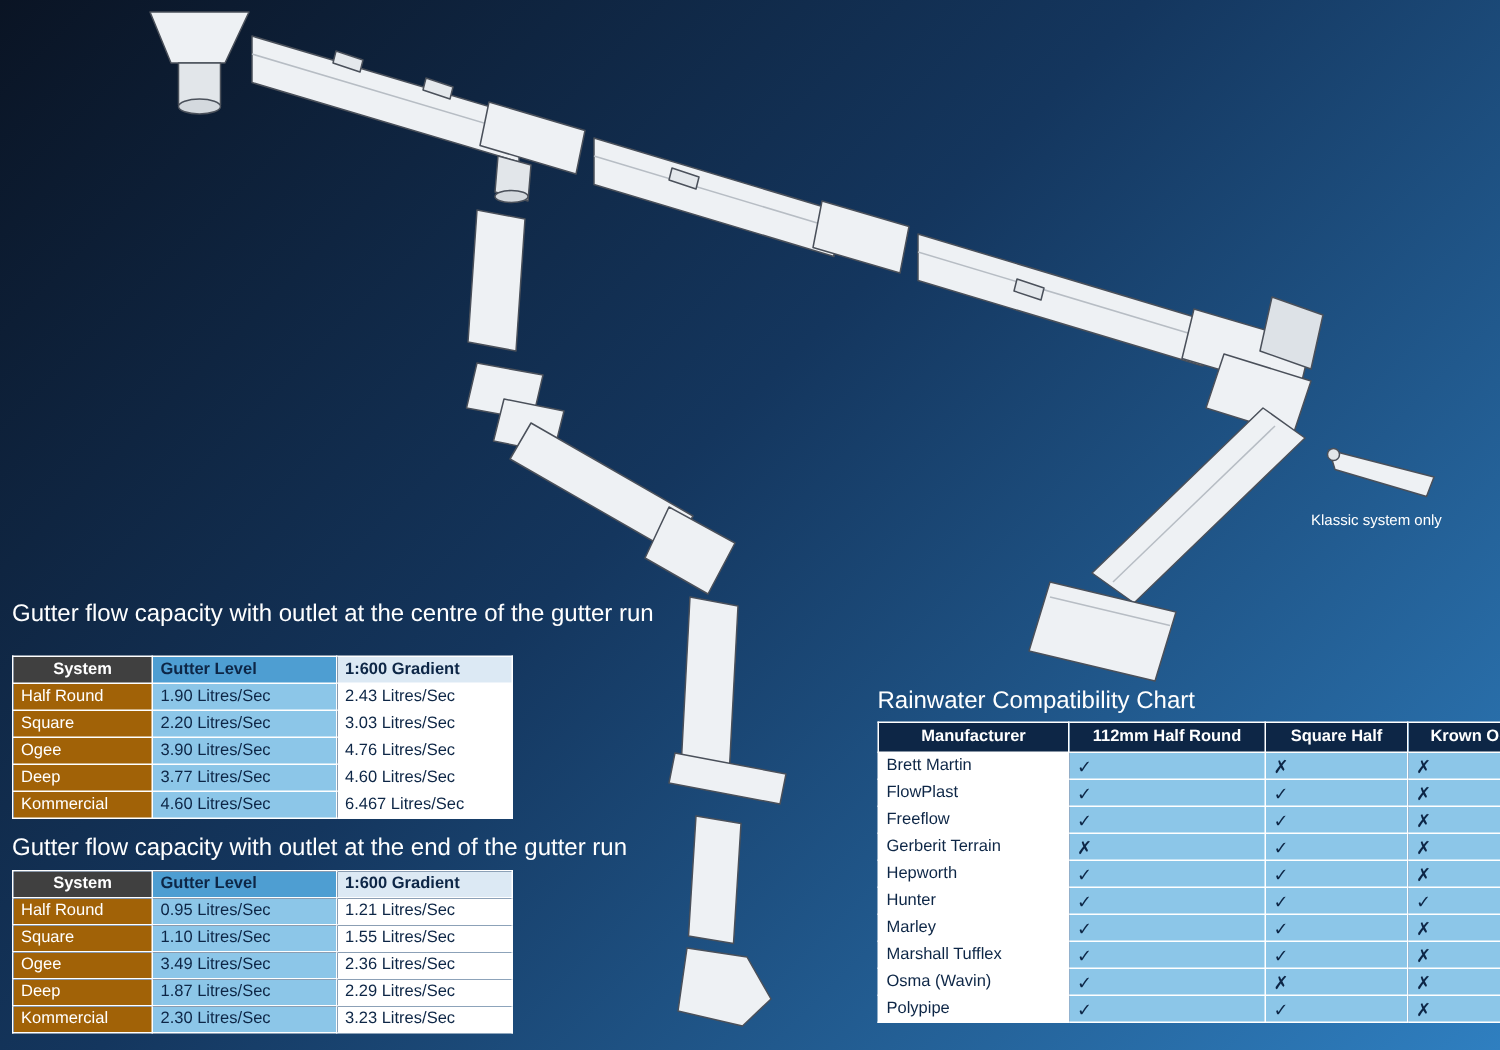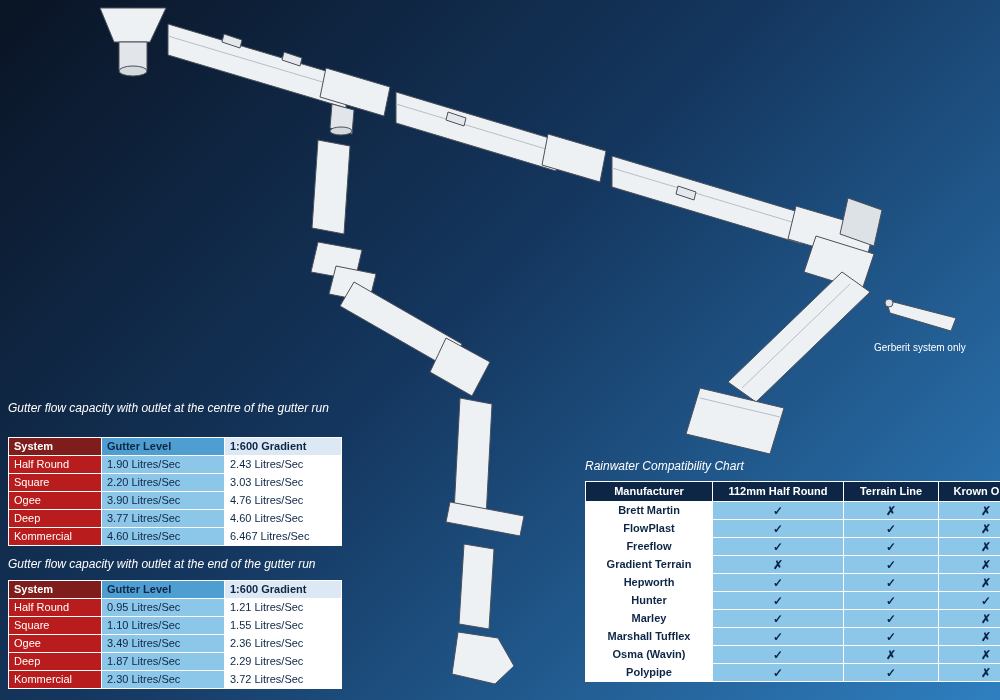--- a/index.html
+++ b/index.html
@@ -2,46 +2,46 @@
 <html><head>
 <meta charset="utf-8">
 <style>
   html,body{margin:0;padding:0;}
   body{
     width:1000px;height:700px;position:relative;overflow:hidden;
     background:linear-gradient(135deg,#0a1424 0%,#14365e 45%,#2f7fc0 100%);
     font-family:"Liberation Sans",sans-serif;
   }
   svg{position:absolute;left:0;top:0;}
-  .caption{position:absolute;color:#ffffff;font-size:12px;white-space:nowrap;font-style:italic;}
+  .caption{position:absolute;color:#ffffff;font-size:16px;white-space:nowrap;}
   .small-label{position:absolute;color:#ffffff;font-size:10px;white-space:nowrap;}
 
   table{border-collapse:collapse;table-layout:fixed;position:absolute;}
   th,td{border:1px solid #ffffff;padding:1px 5px;line-height:15px;font-size:11px;
         white-space:nowrap;overflow:hidden;}
 
   
   .flow{width:300px;left:8px;}
   .flow th{font-weight:bold;text-align:left;}
   .flow .c0{width:82px;}
   .flow .c1{width:112px;margin-top:47px;}
   .flow .c2{width:106px;margin-top:37px;}
-  .flow th.c0{background:#7f1d1d;color:#ffffff;}
+  .flow th.c0{background:#404040;color:#ffffff;text-align:center;}
   .flow th.c1{background:#4e9ed2;color:#0d2646;}
   .flow th.c2{background:#dce9f4;color:#0d2646;}
-  .flow td.c0{background:#b91c1c;color:#ffffff;}
+  .flow td.c0{background:#a16207;color:#ffffff;}
   .flow td.c1{background:#8cc6e8;color:#0d2646;}
   .flow td.c2{background:#ffffff;color:#0d2646;}
   #flow-table-0{top:437px;}
   #flow-table-1{top:580px;}
 
   
   .compat{left:585px;top:481px;width:412px;}
   .compat th{background:#0d2646;color:#ffffff;font-weight:bold;text-align:center;padding:2px 4px;}
-  .compat td{text-align:center;font-weight:bold;}
+  .compat td{text-align:left;}
   .compat td.manu{background:#ffffff;color:#0d2646;}
   .compat td.mark{background:#8cc6e8;color:#0d2646;font-size:12px;line-height:14px;}
   .compat .w0{width:118px;margin-top:23px;}
   .compat .w1{width:122px;}
   .compat .w2{width:86px;}
   .compat .w3{width:86px;}
 </style>
 </head>
 <body>
 
@@ -90,21 +90,21 @@
     <polygon points="336,266 376,274 369,302 329,294"></polygon>
     <polygon points="354,282 462,344 448,368 340,306"></polygon>
     <polygon points="446,338 490,362 472,396 430,372"></polygon>
     <polygon points="460,398 492,404 486,518 454,512"></polygon>
     <polygon points="450,502 524,516 520,536 446,522"></polygon>
     <polygon points="464,544 494,549 489,629 459,624"></polygon>
     <polygon points="458,632 498,638 514,666 495,684 452,674"></polygon>
   </g>
 </svg>
 
-<div class="small-label" style="left:874px;top:342px;">Gerberit system only</div>
+<div class="small-label" style="left:874px;top:342px;">Klassic system only</div>
 
 <div class="caption" style="left:8px;top:401px;">Gutter flow capacity with outlet at the centre of the gutter run</div>
 <table id="flow-table-0" class="flow">
   <thead>
       <tr>
         <th class="c0">System</th>
         <th class="c1">Gutter Level</th>
         <th class="c2">1:600 Gradient</th>
       </tr>
     </thead>
@@ -163,32 +163,32 @@
         <td class="c2">2.36 Litres/Sec</td>
       </tr>
       <tr>
         <td class="c0">Deep</td>
         <td class="c1">1.87 Litres/Sec</td>
         <td class="c2">2.29 Litres/Sec</td>
       </tr>
       <tr>
         <td class="c0">Kommercial</td>
         <td class="c1">2.30 Litres/Sec</td>
-        <td class="c2">3.72 Litres/Sec</td>
+        <td class="c2">3.23 Litres/Sec</td>
       </tr>
     </tbody>
 </table>
 
 <div class="caption" style="left:585px;top:459px;">Rainwater Compatibility Chart</div>
 <table class="compat">
   <thead>
       <tr>
         <th class="w0">Manufacturer</th>
         <th class="w1">112mm Half Round</th>
-        <th class="w2">Terrain Line</th>
+        <th class="w2">Square Half</th>
         <th class="w3">Krown Ogee</th>
       </tr>
     </thead>
   <tbody>
       <tr>
         <td class="manu w0">Brett Martin</td>
         <td class="mark w1">✓</td>
         <td class="mark w2">✗</td>
         <td class="mark w3">✗</td>
       </tr>
@@ -198,21 +198,21 @@
         <td class="mark w2">✓</td>
         <td class="mark w3">✗</td>
       </tr>
       <tr>
         <td class="manu w0">Freeflow</td>
         <td class="mark w1">✓</td>
         <td class="mark w2">✓</td>
         <td class="mark w3">✗</td>
       </tr>
       <tr>
-        <td class="manu w0">Gradient Terrain</td>
+        <td class="manu w0">Gerberit Terrain</td>
         <td class="mark w1">✗</td>
         <td class="mark w2">✓</td>
         <td class="mark w3">✗</td>
       </tr>
       <tr>
         <td class="manu w0">Hepworth</td>
         <td class="mark w1">✓</td>
         <td class="mark w2">✓</td>
         <td class="mark w3">✗</td>
       </tr>

